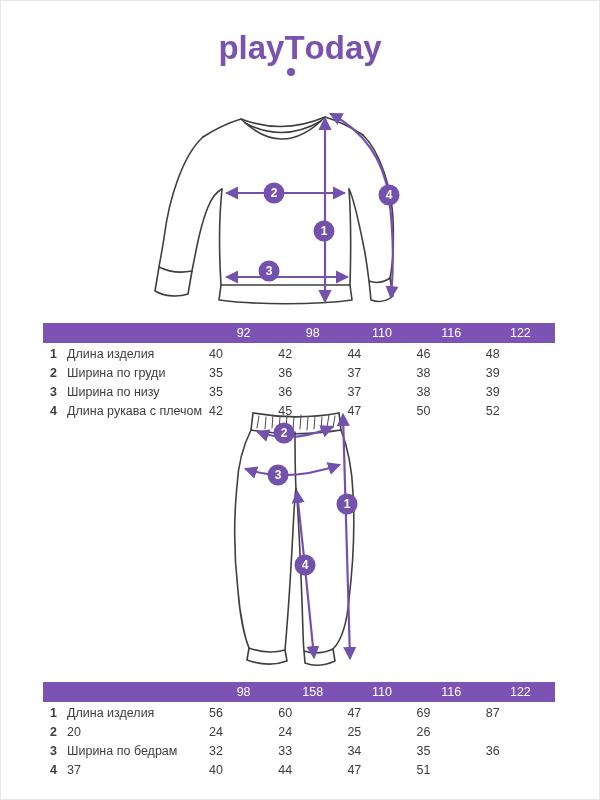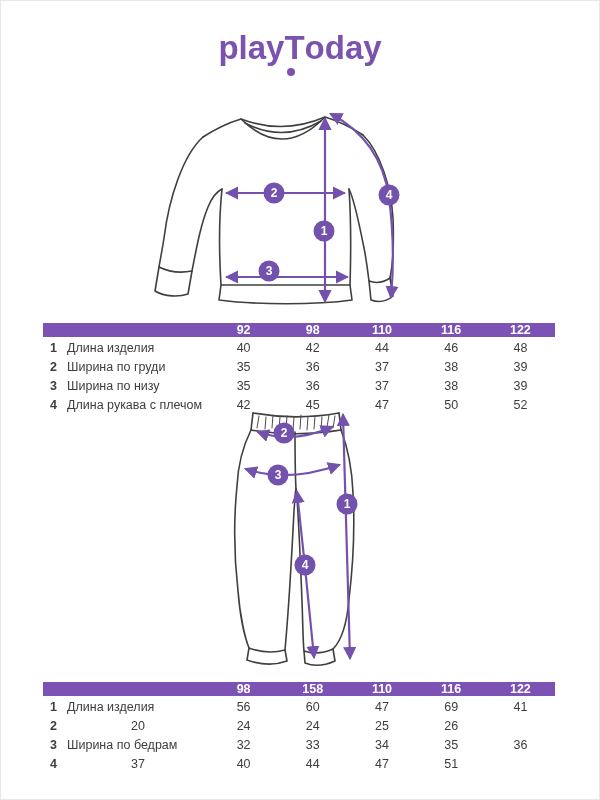--- a/index.html
+++ b/index.html
@@ -26,30 +26,30 @@
   .garment-thin{fill:none;stroke:#4a4a4a;stroke-width:1;stroke-linecap:round;}
   .measure{fill:none;stroke:#7352ad;stroke-width:2.2;stroke-linecap:round;}
   .badge-circle{fill:#7352ad;stroke:none;}
   .badge-num{fill:#ffffff;font-family:"Liberation Sans",sans-serif;font-size:12px;font-weight:bold;text-anchor:middle;}
   
   .size-table{position:absolute;left:42px;width:512px;font-size:12.5px;line-height:15px;}
   .size-table.first{top:322px;}
   .size-table.second{top:681px;}
   .t-header{
     display:grid;grid-template-columns:24px 142px repeat(5,1fr);
-    background:#7c52b5;color:#fff;font-weight:bold;height:14px;align-items:center;
+    background:#7c52b5;color:#fff;font-weight:normal;height:20px;align-items:center;
   }
   .t-header .c-val{text-align:center;}
   .t-row{
     display:grid;grid-template-columns:24px 142px repeat(5,1fr);
     align-items:start;padding-top:4px;
   }
   .t-row .c-num{font-weight:bold;padding-left:7px;}
   .t-row .c-label{padding-right:6px;}
-  .t-row .c-val{text-align:center;}
+  .t-row .c-val{text-align:left;}
 </style>
 </head>
 <body>
 
 <div class="page">
 
   <div class="logo">
     <span>play</span><span class="t-wrap"><span>T</span><span class="t-dot"></span></span><span>oday</span>
   </div>
 
@@ -207,21 +207,21 @@
       <div class="c-val">116</div>
       <div class="c-val">122</div>
     </div>
     <div class="t-row">
       <div class="c-num">1</div>
       <div class="c-label">Длина изделия</div>
       <div class="c-val">56</div>
       <div class="c-val">60</div>
       <div class="c-val">47</div>
       <div class="c-val">69</div>
-      <div class="c-val">41</div>
+      <div class="c-val">87</div>
     </div>
     <div class="t-row">
       <div class="c-num">2</div>
       <div class="c-val">20</div>
       <div class="c-val">24</div>
       <div class="c-val">24</div>
       <div class="c-val">25</div>
       <div class="c-val">26</div>
     </div>
     <div class="t-row">

